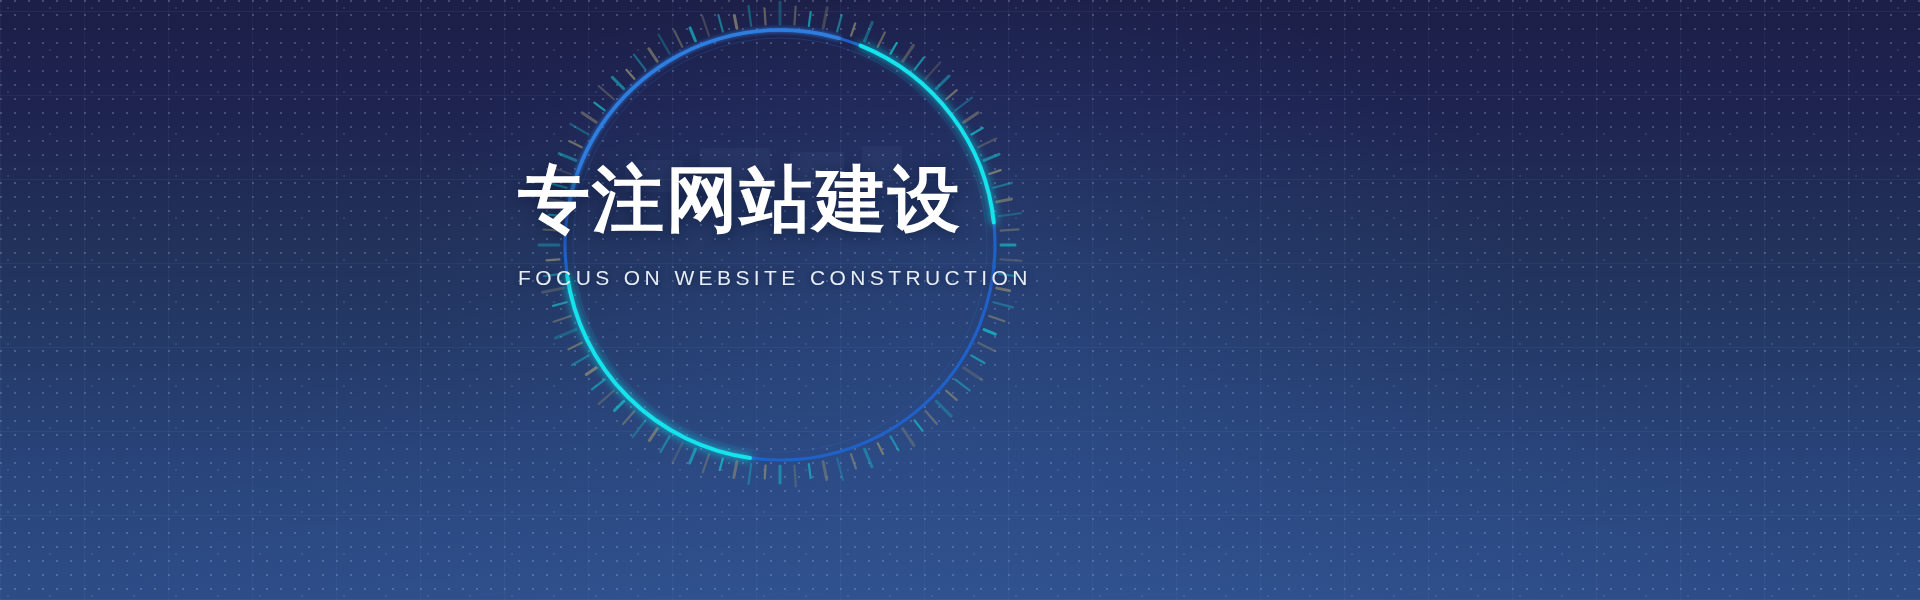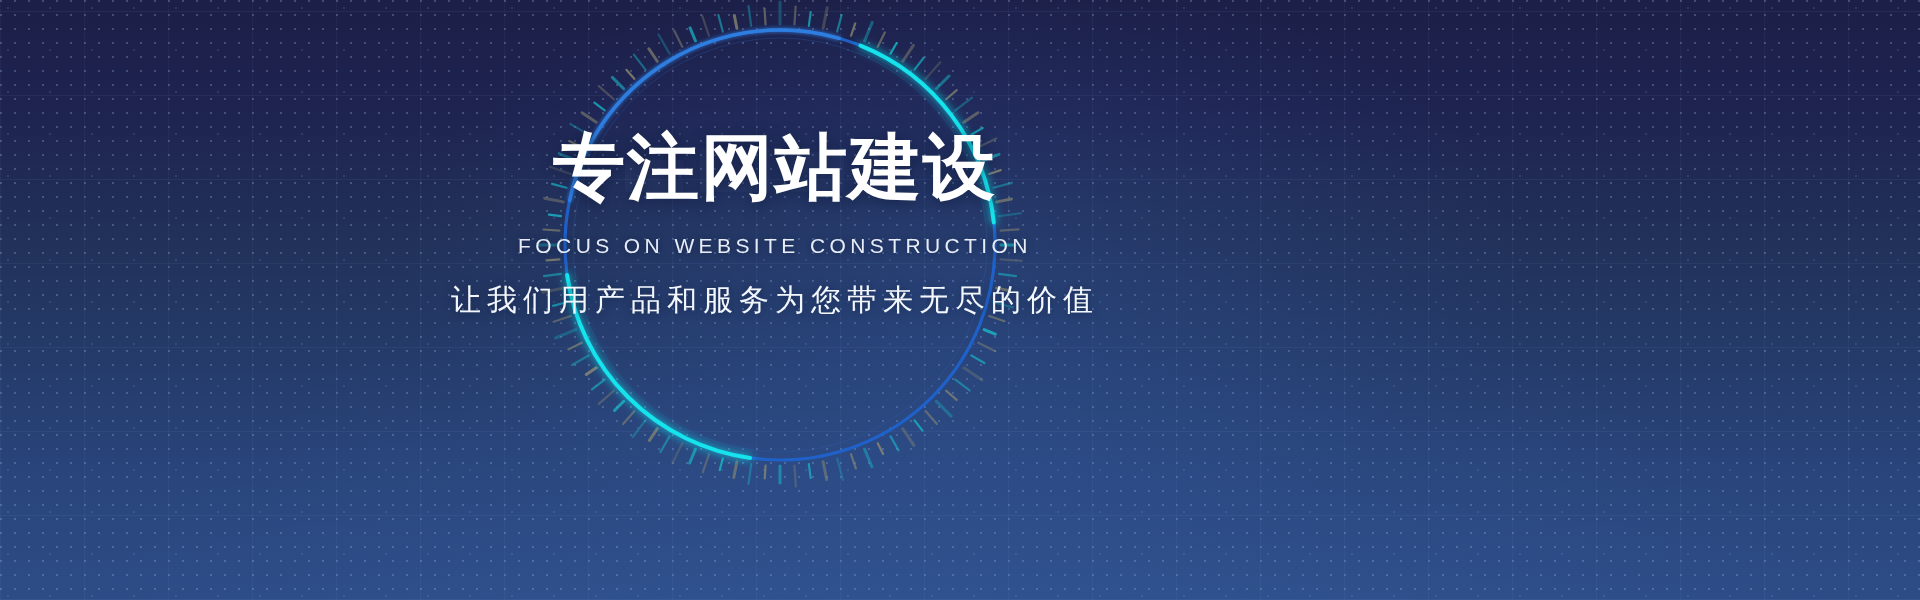--- a/index.html
+++ b/index.html
@@ -75,21 +75,20 @@
   .copy {
     position: absolute;
     left: 0;
     right: 8px;
     top: 0;
     height: 508px;
     display: flex;
     flex-direction: column;
     align-items: center;
     justify-content: center;
-    text-align: center;
   }
   .copy-inner {
     transform: translate(-181px, -28px);
   }
   .title {
     font-size: 72px;
     line-height: 1.0;
     font-weight: 700;
     color: #ffffff;
     letter-spacing: 2px;
@@ -261,17 +260,16 @@
 
         <path id="arc-tl" fill="none" stroke="#2e7ee0" stroke-width="3.4" stroke-linecap="round" filter="url(#softGlow)" d="M -210.30 -44.70 A 215 215 0 0 1 59.26 -206.67"></path>
       </g>
     </svg>
   </div>
 
   <div class="copy">
     <div class="copy-inner">
       <div class="title">专注网站建设</div>
       <div class="subtitle">FOCUS ON WEBSITE CONSTRUCTION</div>
-      <div class="tagline">让我们用产品和服务为您带来无尽的价值</div>
     </div>
   </div>
 
 </div>
 
 </body></html>

